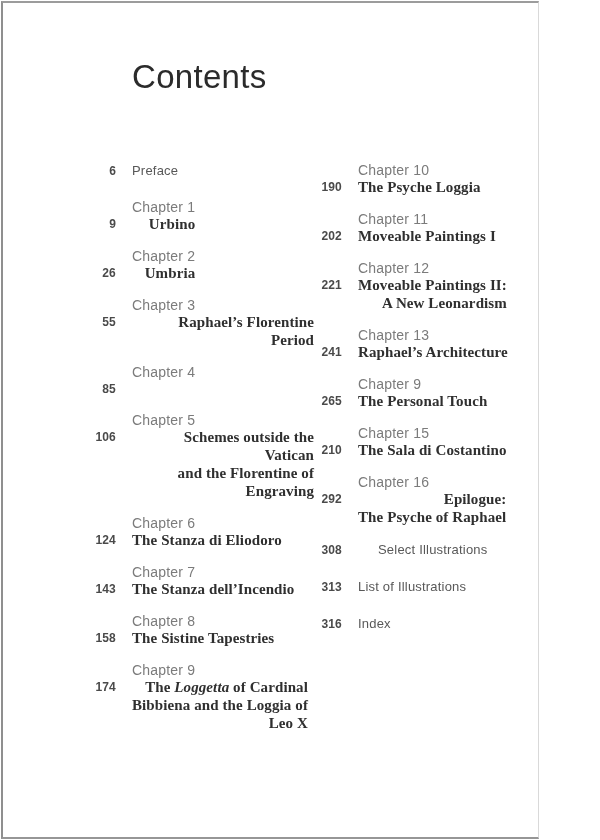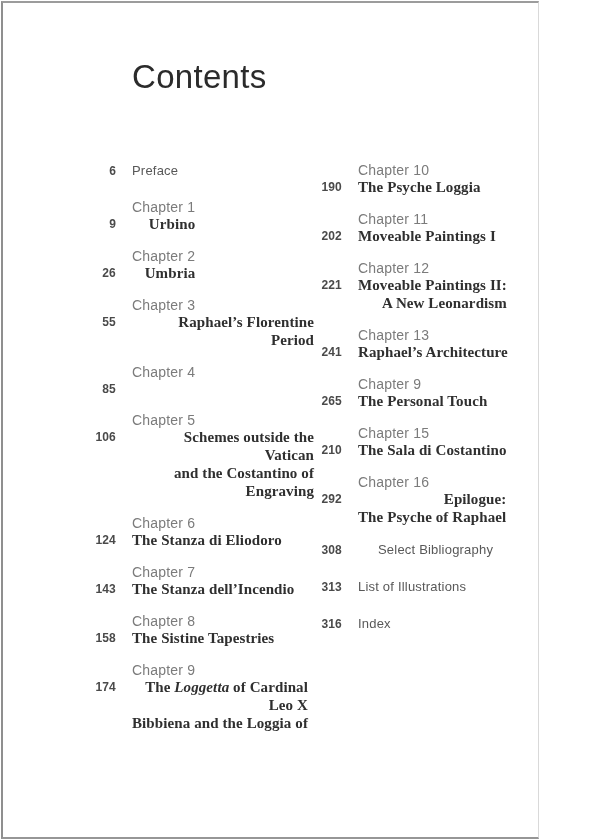--- a/index.html
+++ b/index.html
@@ -129,21 +129,21 @@
     <div class="body">
       <div class="chapter-label">Chapter 4</div>
     </div>
   </div>
       <div class="entry">
     <div class="num">106</div>
     <div class="body">
       <div class="chapter-label">Chapter 5</div>
       <div class="title">
             <div>Schemes outside the Vatican</div>
-            <div>and the Costantino of</div>
+            <div>and the Florentine of</div>
             <div>Engraving</div>
           </div>
     </div>
   </div>
       <div class="entry">
     <div class="num">124</div>
     <div class="body">
       <div class="chapter-label">Chapter 6</div>
       <div class="title">
             <div>The Stanza di Eliodoro</div>
@@ -167,22 +167,22 @@
             <div>The Sistine Tapestries</div>
           </div>
     </div>
   </div>
       <div class="entry">
     <div class="num">174</div>
     <div class="body">
       <div class="chapter-label">Chapter 9</div>
       <div class="title">
             <div>The <i>Loggetta</i> of Cardinal</div>
+            <div>Bibbiena and the Loggia of</div>
             <div>Leo X</div>
-            <div>Bibbiena and the Loggia of</div>
           </div>
     </div>
   </div>
     </div>
   <div class="col col-right">
       <div class="entry">
     <div class="num">190</div>
     <div class="body">
       <div class="chapter-label">Chapter 10</div>
       <div class="title">
@@ -244,21 +244,21 @@
             <div>Epilogue:</div>
             <div>The Psyche of Raphael</div>
           </div>
     </div>
   </div>
       <div class="entry plain extra-gap">
     <div class="num">308</div>
     <div class="body">
 
       <div class="title">
-            <div>Select Bibliography</div>
+            <div>Select Illustrations</div>
           </div>
     </div>
   </div>
       <div class="entry plain">
     <div class="num">313</div>
     <div class="body">
 
       <div class="title">
             <div>List of Illustrations</div>
           </div>

